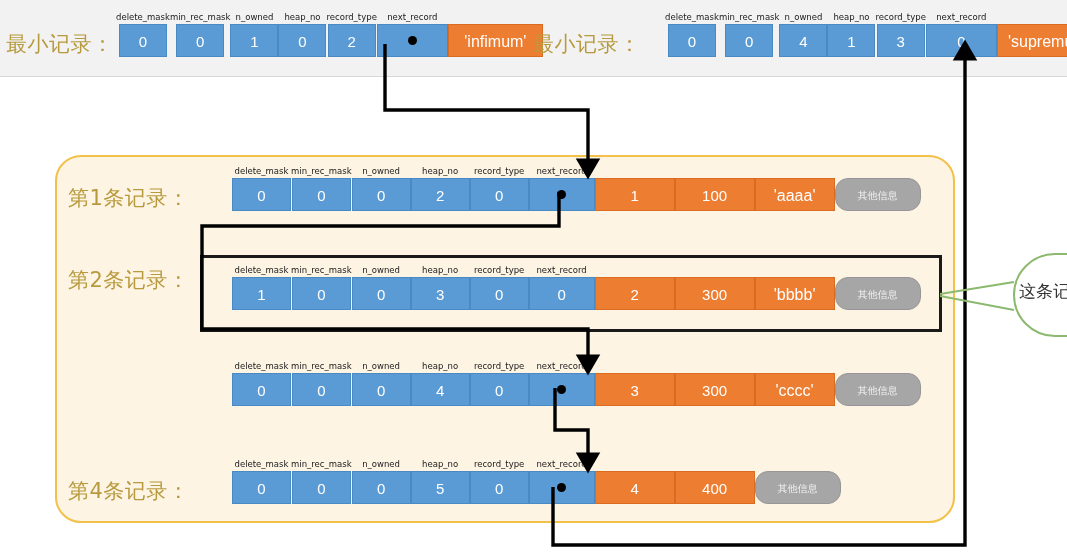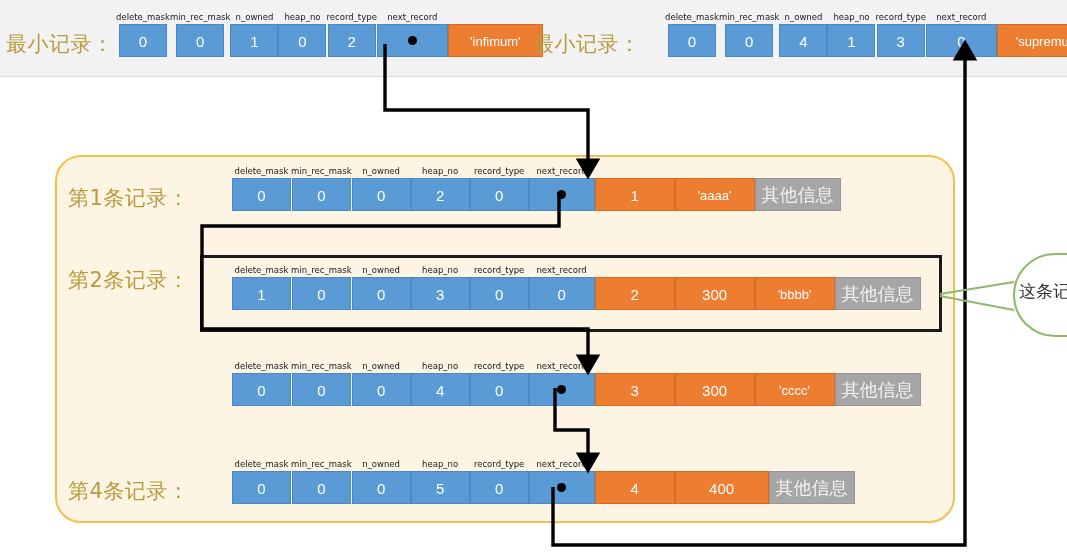--- a/index.html
+++ b/index.html
@@ -40,22 +40,22 @@
     font-family:"DejaVu Sans","Liberation Sans",sans-serif;
   }
   .hdr.empty{visibility:hidden;}
   .cell{
     height:33px;line-height:33px;text-align:center;color:#ffffff;
     font-size:15px;box-sizing:border-box;position:relative;
   }
   .cell.blue{background:#5b9bd5;border:1px solid #4a8ac4;}
   .cell.orange{background:#ed7d31;border:1px solid #d96c22;}
   .cell.gray{background:#a6a6a6;border:1px solid #969696;color:#f2f2f2;}
-  .cell.cn{font-size:18px;}
-  .cell.quote{font-size:13px;}
+  .cell.cn{font-size:10px;border-radius:13px;}
+  .cell.quote{font-size:16px;}
   .dot{
     position:absolute;left:50%;top:50%;width:9px;height:9px;margin-left:-4.5px;
     margin-top:-4.5px;background:#000;border-radius:50%;
   }
 
   
   #wires{position:absolute;left:0;top:0;width:1067px;height:552px;pointer-events:none;}
 
   
   .callout{
@@ -172,20 +172,24 @@
         <div class="cell blue" style="width: 66px;">
           <span class="dot"></span>
         </div>
       </div>
       <div class="cellwrap">
         <div class="hdr empty">.</div>
         <div class="cell orange" style="width: 80px;">1</div>
       </div>
       <div class="cellwrap">
         <div class="hdr empty">.</div>
+        <div class="cell orange" style="width: 80px;">100</div>
+      </div>
+      <div class="cellwrap">
+        <div class="hdr empty">.</div>
         <div class="cell orange quote" style="width: 80px;">'aaaa'</div>
       </div>
       <div class="cellwrap">
         <div class="hdr empty">.</div>
         <div class="cell gray cn" style="width: 86px;">其他信息</div>
       </div>
     </div>
 
   <div class="side-label" style="left:68px;top:266px;">第2条记录：</div>
   <div class="record" id="rec-1" style="left:232px;top:264px;">
@@ -303,21 +307,21 @@
         <div class="cell blue" style="width: 66px;">
           <span class="dot"></span>
         </div>
       </div>
       <div class="cellwrap">
         <div class="hdr empty">.</div>
         <div class="cell orange" style="width: 80px;">4</div>
       </div>
       <div class="cellwrap">
         <div class="hdr empty">.</div>
-        <div class="cell orange" style="width: 94px;">400</div>
+        <div class="cell orange" style="width: 80px;">400</div>
       </div>
       <div class="cellwrap">
         <div class="hdr empty">.</div>
         <div class="cell gray cn" style="width: 86px;">其他信息</div>
       </div>
     </div>
 
   <div class="hl-box"></div>
 
   <svg id="wires">

